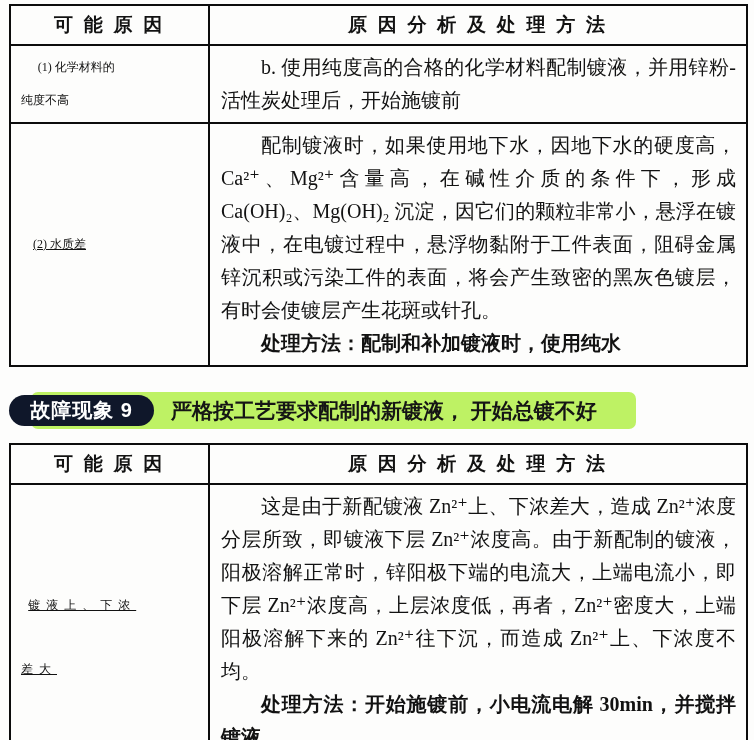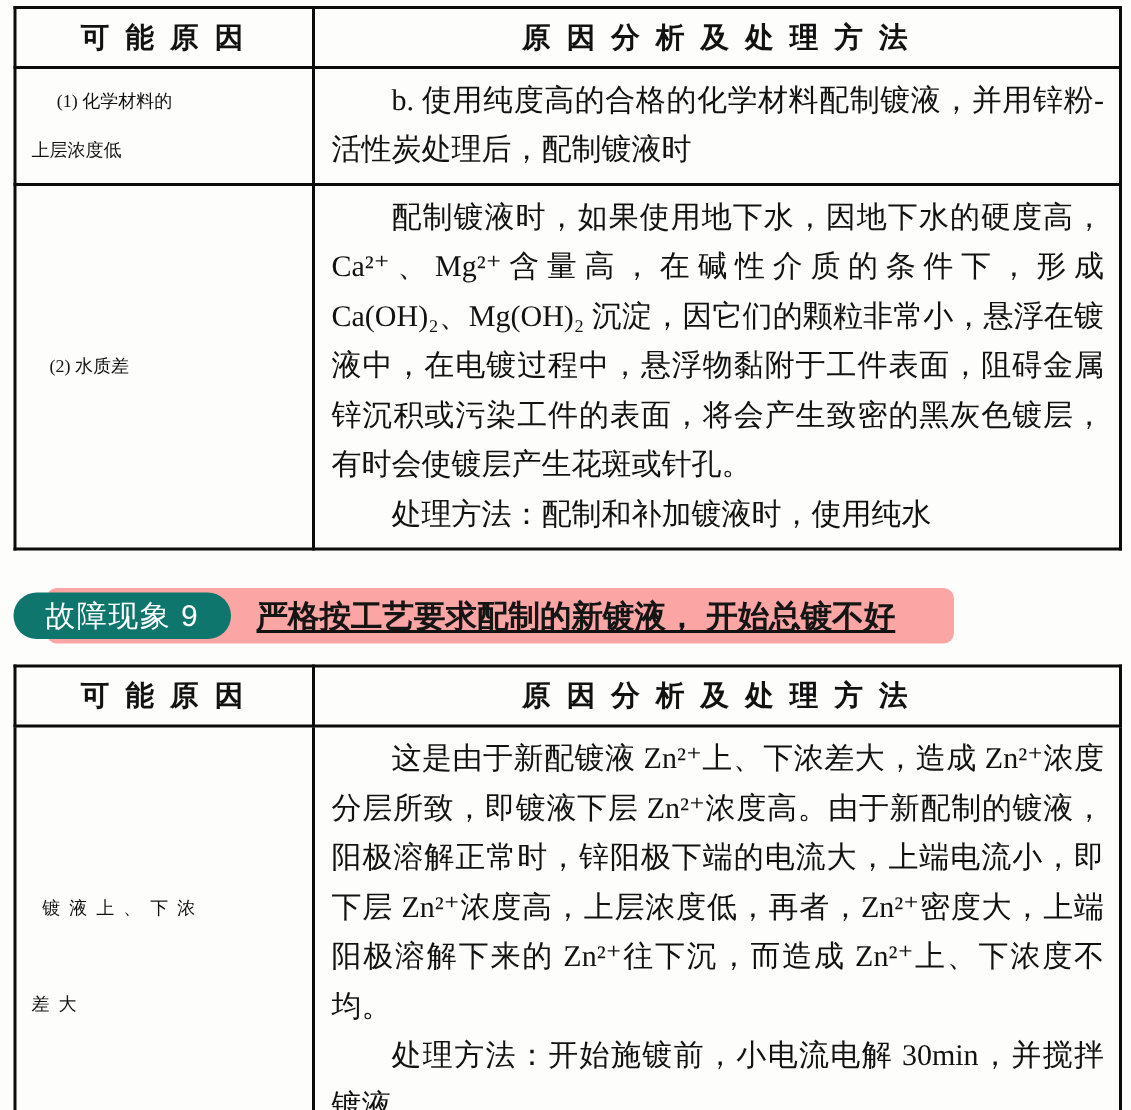--- a/index.html
+++ b/index.html
@@ -37,74 +37,73 @@
     font-size: 19px;
     font-weight: bold;
     text-align: center;
     letter-spacing: 3px;
     height: 40px;
     vertical-align: middle;
   }
   .t2 th { height: 42px; }
 
   .cause-cell { padding: 5px 10px; font-size: 12px; line-height: 33px; }
-  .cause-cell.v-center { vertical-align: middle; }
+  .cause-cell.v-center { vertical-align: middle; text-decoration: underline; }
   .cause-line.indent-lg { text-indent: 1.4em; }
   .cause-line.indent-md { text-indent: 1.0em; }
   .cause-line.indent-sm { text-indent: 0.6em; }
   .cause-cell.spread .cause-line { letter-spacing: 6px; margin-top: 31px; }
 
   .analysis-cell { padding: 5px 10px 5px 11px; }
   .para {
     font-size: 20px;
     line-height: 33px;
     text-indent: 2em;
     text-align: justify;
   }
-  .para.remedy { font-weight: normal; }
+  .para.remedy { font-weight: bold; }
 
   .row-h1 td { height: 76px; }
   .row-h2 td { height: 230px; border-radius: 26px; }
   .row-h3 td { height: 236px; }
 
   .banner-row {
     position: relative;
     height: 38px;
     margin: 24px 0 14px 0;
     font-family: "Liberation Sans", "DejaVu Sans", sans-serif;
   }
   .banner-bg {
     position: absolute;
     left: 22px; top: 1px;
     width: 605px; height: 37px;
-    background: #fca5a5;
+    background: #bef264;
     border-radius: 7px;
     display: flex;
     align-items: center;
     padding-left: 140px;
-    text-decoration: underline;
   }
   .banner-title {
     font-size: 21px;
     font-weight: bold;
     color: #151515;
     white-space: pre;
   }
   .fault-badge {
     position: absolute;
     left: 0; top: 4px;
     width: 145px; height: 31px;
-    background: #0f766e;
+    background: #0f172a;
     color: #ffffff;
     border-radius: 16px;
     display: flex;
     align-items: center;
     justify-content: center;
     font-size: 20px;
-    font-weight: normal;
+    font-weight: bold;
     letter-spacing: 1px;
   }
 </style>
 </head>
 <body>
 
 <div class="page">
 
 
   <table class="fault-table t1">
@@ -115,24 +114,24 @@
     <thead>
       <tr>
         <th>可 能 原 因</th>
         <th>原 因 分 析 及 处 理 方 法</th>
       </tr>
     </thead>
     <tbody>
       <tr class="row-h1">
         <td class="cause-cell">
           <div class="cause-line indent-lg">(1) 化学材料的</div>
-          <div class="cause-line">上层浓度低</div>
+          <div class="cause-line">纯度不高</div>
         </td>
         <td class="analysis-cell">
-          <p class="para">b. 使用纯度高的合格的化学材料配制镀液，并用锌粉-活性炭处理后，配制镀液时</p>
+          <p class="para">b. 使用纯度高的合格的化学材料配制镀液，并用锌粉-活性炭处理后，开始施镀前</p>
         </td>
       </tr>
       <tr class="row-h2">
         <td class="cause-cell v-center">
           <div class="cause-line indent-md">(2) 水质差</div>
         </td>
         <td class="analysis-cell">
           <p class="para">配制镀液时，如果使用地下水，因地下水的硬度高，Ca²⁺、Mg²⁺含量高，在碱性介质的条件下，形成 Ca(OH)₂、Mg(OH)₂ 沉淀，因它们的颗粒非常小，悬浮在镀液中，在电镀过程中，悬浮物黏附于工件表面，阻碍金属锌沉积或污染工件的表面，将会产生致密的黑灰色镀层，有时会使镀层产生花斑或针孔。</p>
           <p class="para remedy">处理方法：配制和补加镀液时，使用纯水</p>
         </td>

